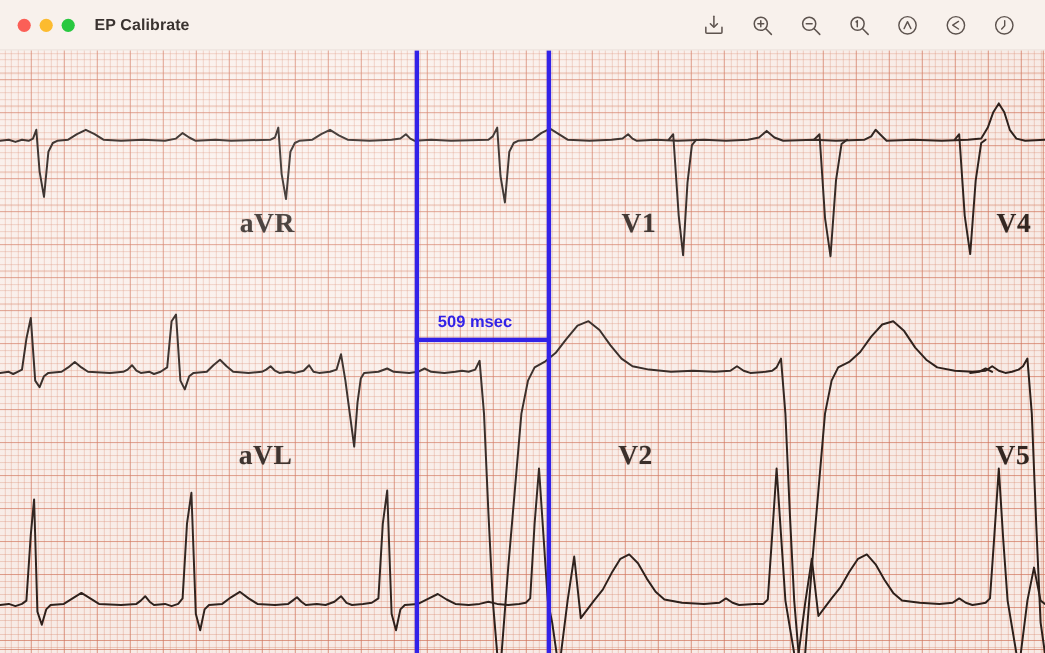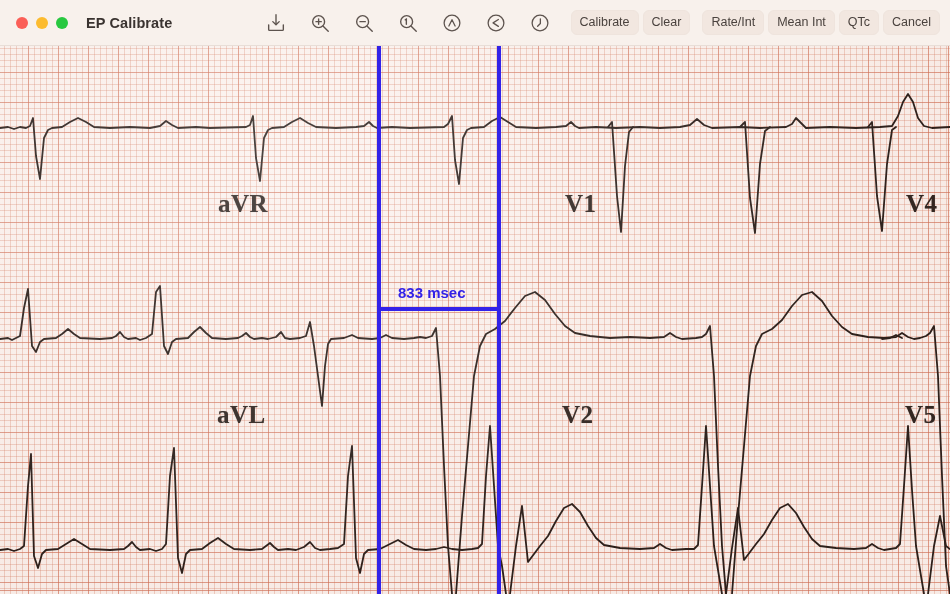--- a/index.html
+++ b/index.html
@@ -156,28 +156,20 @@
         </svg>
       </span>
       <span class="ticon">
         <svg viewBox="0 0 24 24" fill="none" stroke="currentColor" stroke-width="1.4" stroke-linecap="round" stroke-linejoin="round">
           <circle cx="12" cy="12" r="8.6"></circle>
             <path d="M12.4 7.4v5.1l-3 3.1"></path>
         </svg>
       </span>
     </div>
 
-    <div class="btns">
-      <button class="btn">Calibrate</button>
-      <button class="btn">Clear</button>
-      <button class="btn gap">Rate/Int</button>
-      <button class="btn">Mean Int</button>
-      <button class="btn">QTc</button>
-      <button class="btn">Cancel</button>
-    </div>
   </div>
 
   <div class="paper">
     <svg class="ecg-svg" viewBox="0 0 950 548" preserveAspectRatio="none">
       <g fill="none" stroke="#241a16" stroke-width="1.8" stroke-linejoin="round" stroke-linecap="round">
 
         <path d="
           M0,82 L8,81 L14,83 L20,81 L26,82
           L30,80 L33,72 L36,110 L40,133 L44,92 L48,84 L52,82
           L62,81 L70,76 L78,72 L86,76 L94,81 L110,82 L130,81 L150,82
@@ -283,16 +275,16 @@
     <div class="lead" style="left:217px;top:355px">aVL</div>
     <div class="lead" style="left:562px;top:355px">V2</div>
     <div class="lead" style="left:905px;top:355px">V5</div>
 
   </div>
 
   <div class="caliper-layer">
     <div class="cal-line" style="left:377px"></div>
     <div class="cal-line" style="left:497px"></div>
     <div class="cal-bar" style="left:377px;top:261px;width:124px"></div>
-    <div class="cal-label" style="left:398px;top:238px">833 msec</div>
+    <div class="cal-label" style="left:398px;top:238px">509 msec</div>
   </div>
 
 </div>
 
 </body></html>

